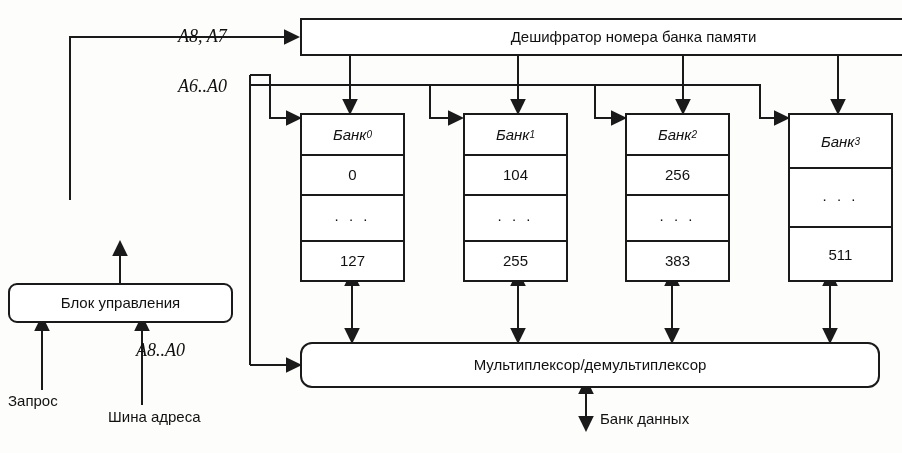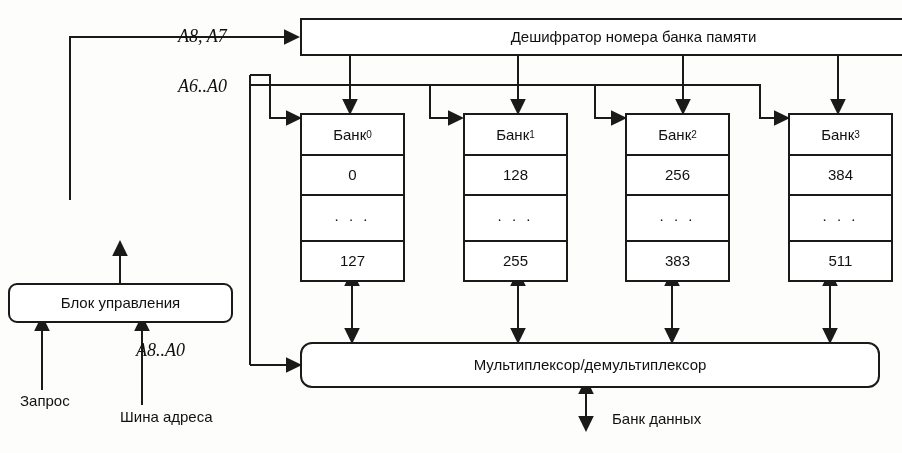--- a/index.html
+++ b/index.html
@@ -30,35 +30,34 @@
     display:flex;flex-direction:column;
   }
   .bank .cell{
     flex:1;
     display:flex;align-items:center;justify-content:center;
     border-bottom:2px solid #1a1a1a;
     font-size:15px;
     box-sizing:border-box;
   }
   .bank .cell:last-child{border-bottom:none;}
-  .bank .cell.head{font-size:15px;}
+  .bank .cell.head{font-size:15px;font-style:italic;}
   .bank .cell.dots{letter-spacing:3px;font-size:15px;padding-bottom:5px;}
   .lbl{
     position:absolute;
     font-size:18px;
     font-style:italic;
     font-family:"Liberation Serif", serif;
     white-space:nowrap;
   }
   .plain{
     position:absolute;
     font-size:15px;
     white-space:nowrap;
     font-family:"Liberation Sans", sans-serif;
-    margin-left:12px;
   }
   .sub{font-size:10px;vertical-align:sub;}
   svg.lines{position:absolute;left:0;top:0;width:902px;height:453px;pointer-events:none;}
 </style>
 </head>
 <body>
 
 <div id="stage">
 
   <svg class="lines" viewBox="0 0 902 453">
@@ -120,41 +119,40 @@
     <div class="cell">0</div>
     <div class="cell dots">. . .</div>
     <div class="cell">127</div>
   </div>
 
   <div class="bank" style="left:463px;top:113px;width:105px;height:169px;">
     <div class="cell head">
       <span>Банк</span>
         <span class="sub">1</span>
     </div>
-    <div class="cell">128</div>
+    <div class="cell">104</div>
     <div class="cell dots">. . .</div>
     <div class="cell">255</div>
   </div>
 
   <div class="bank" style="left:625px;top:113px;width:105px;height:169px;">
     <div class="cell head">
       <span>Банк</span>
         <span class="sub">2</span>
     </div>
     <div class="cell">256</div>
     <div class="cell dots">. . .</div>
     <div class="cell">383</div>
   </div>
 
   <div class="bank" style="left:788px;top:113px;width:105px;height:169px;">
     <div class="cell head">
       <span>Банк</span>
         <span class="sub">3</span>
     </div>
-    <div class="cell">384</div>
     <div class="cell dots">. . .</div>
     <div class="cell">511</div>
   </div>
 
   <div class="lbl" style="left:178px;top:26px;">A8, A7</div>
   <div class="lbl" style="left:178px;top:76px;">A6..A0</div>
   <div class="lbl" style="left:136px;top:340px;">A8..A0</div>
 
   <div class="plain" style="left:8px;top:392px;">Запрос</div>
   <div class="plain" style="left:108px;top:408px;">Шина адреса</div>

